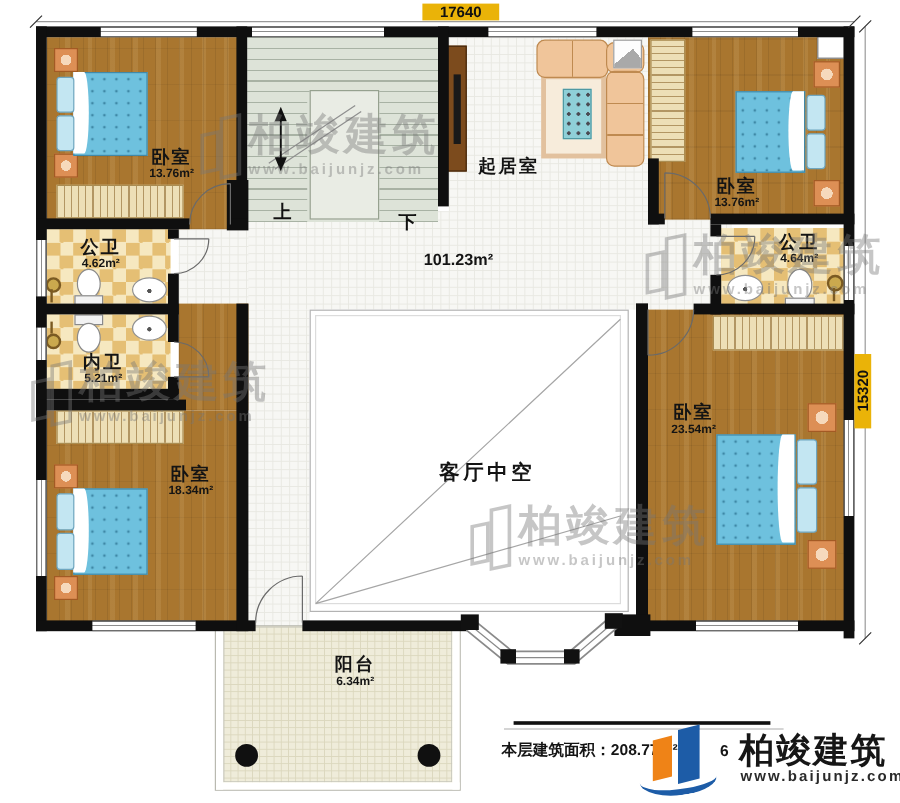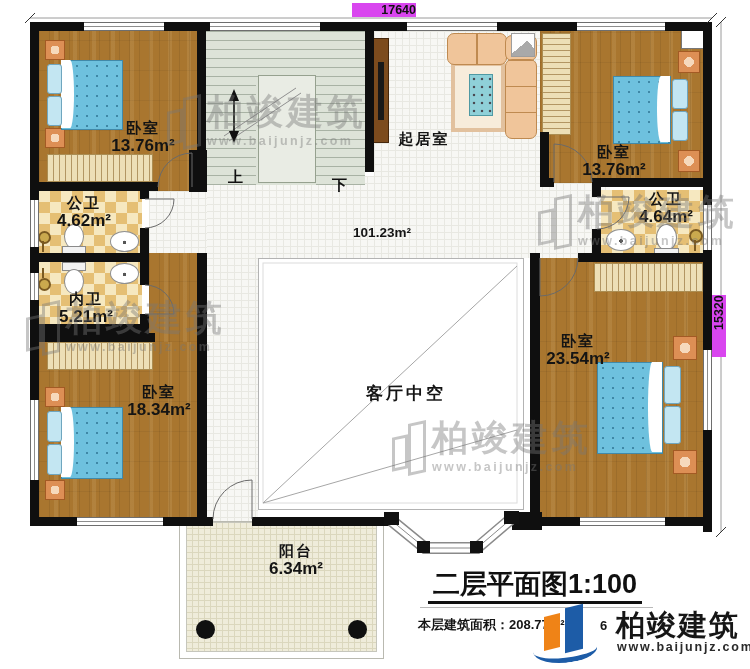--- a/index.html
+++ b/index.html
@@ -52,24 +52,24 @@
   .tlt{position:absolute;background:#fff;border:1px solid #8a8a8a;border-radius:50%;}
   .tnk{position:absolute;background:#f2f2f2;border:1px solid #8a8a8a;}
   .snk{position:absolute;background:#fff;border:1px solid #909090;border-radius:50%;
     background-image:radial-gradient(circle at 50% 55%,#555 0 1.6px,transparent 2px);}
   .shw{position:absolute;border:2px solid #7a5a22;border-radius:50%;background:#caa94e;}
   .stk{position:absolute;background:#7a5a22;}
   .rl{position:absolute;transform:translate(-50%,-50%);text-align:center;font-weight:bold;color:#141414;
     line-height:1.15;white-space:nowrap;}
   .rl .nm{display:block;font-size:15px;letter-spacing:2px;}
   .rl .nm-big{display:block;font-size:17px;letter-spacing:3px;}
-  .rl .ar{display:block;font-size:17px;}
+  .rl .ar{display:block;font-size:10px;}
   .rl .ar-big{display:block;font-size:13.5px;}
   .stair-txt{position:absolute;font-size:15px;font-weight:bold;color:#111;}
-  .dim{position:absolute;font-size:12.5px;font-weight:bold;color:#111;background:#d946ef;text-align:right;}
+  .dim{position:absolute;font-size:12.5px;font-weight:bold;color:#111;background:#eab308;text-align:center;}
   .dim-v{writing-mode:vertical-rl;transform:rotate(180deg);}
   .wm{position:absolute;display:flex;gap:8px;color:rgba(118,118,118,.42);align-items:flex-start;pointer-events:none;}
   .wm-g{width:34px;height:56px;position:relative;flex:none;}
   .wm-g::before{content:"";position:absolute;left:2px;bottom:6px;width:10px;height:28px;border:3px solid currentColor;transform:skewY(-12deg);}
   .wm-g::after{content:"";position:absolute;left:18px;bottom:2px;width:12px;height:46px;border:3px solid currentColor;transform:skewY(-12deg);}
   .wm-big{font-size:36px;font-weight:bold;letter-spacing:4px;line-height:1;white-space:nowrap;}
   .wm-url{font-size:12.5px;font-weight:bold;letter-spacing:2.4px;margin-top:4px;white-space:nowrap;}
   .title{position:absolute;left:420px;top:566px;width:230px;text-align:center;font-size:27px;font-weight:bold;color:#101010;white-space:nowrap;}
   .t-under{position:absolute;left:428px;top:601px;width:214px;height:3px;background:#111;}
   .t-thin{position:absolute;left:420px;top:607px;width:233px;height:1px;background:#b9b9b9;}
@@ -268,21 +268,21 @@
     <span class="ar">13.76m²</span>
   </div>
   <div class="rl" style="left:666px;top:208px;">
     <span class="nm">公卫</span>
     <span class="ar">4.64m²</span>
   </div>
   <div class="rl" style="left:578px;top:350px;">
     <span class="nm">卧室</span>
     <span class="ar">23.54m²</span>
   </div>
-  <div class="rl" style="left:382px;top:233px;">
+  <div class="rl" style="left:382px;top:217px;">
     <span class="ar-big">101.23m²</span>
   </div>
   <div class="rl" style="left:406px;top:394px;">
     <span class="nm-big">客厅中空</span>
   </div>
   <div class="rl" style="left:296px;top:560px;">
     <span class="nm">阳台</span>
     <span class="ar">6.34m²</span>
   </div>
 
@@ -314,21 +314,20 @@
     </div>
   </div>
   <div class="wm" style="left:390px;top:420px;">
     <div class="wm-g"></div>
     <div>
       <div class="wm-big">柏竣建筑</div>
       <div class="wm-url">www.baijunjz.com</div>
     </div>
   </div>
 
-  <div class="title">二层平面图1:100</div>
   <div class="t-under"></div>
   <div class="t-thin"></div>
   <div class="f-area">本层建筑面积：208.77m²</div>
   <div class="f-frag">6</div>
   <div class="logo-i"></div>
   <div class="logo-sw"></div>
   <div class="logo-big">柏竣建筑</div>
   <div class="logo-url">www.baijunjz.com</div>
 
 </div>

